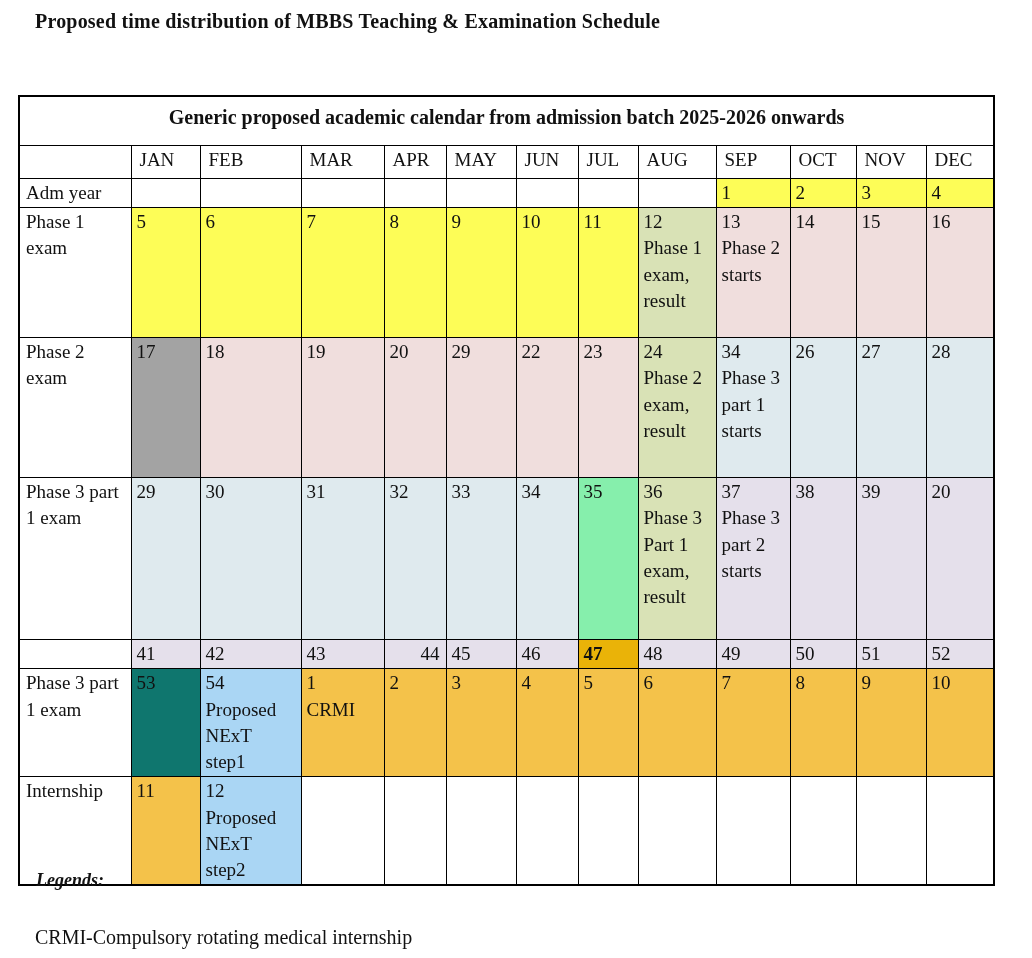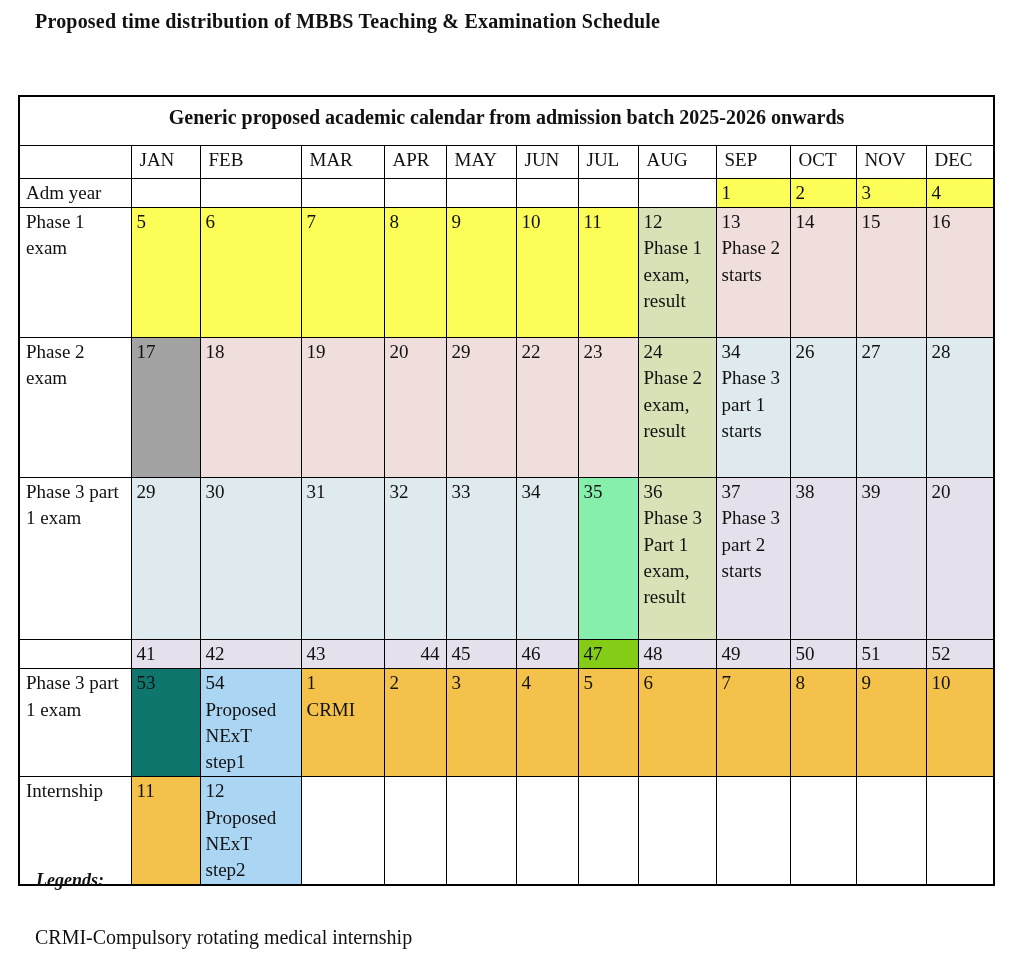--- a/index.html
+++ b/index.html
@@ -261,21 +261,21 @@
           </td>
           <td class="cal-cell" style="background: rgb(229, 224, 235); padding-left: 36px;">
             <div class="cell-num">44</div>
           </td>
           <td class="cal-cell" style="background: rgb(229, 224, 235);">
             <div class="cell-num">45</div>
           </td>
           <td class="cal-cell" style="background: rgb(229, 224, 235);">
             <div class="cell-num">46</div>
           </td>
-          <td class="cal-cell" style="background: #84cc16;">
+          <td class="cal-cell" style="background: #eab308; font-weight: bold;">
             <div class="cell-num">47</div>
           </td>
           <td class="cal-cell" style="background: rgb(229, 224, 235);">
             <div class="cell-num">48</div>
           </td>
           <td class="cal-cell" style="background: rgb(229, 224, 235);">
             <div class="cell-num">49</div>
           </td>
           <td class="cal-cell" style="background: rgb(229, 224, 235);">
             <div class="cell-num">50</div>

